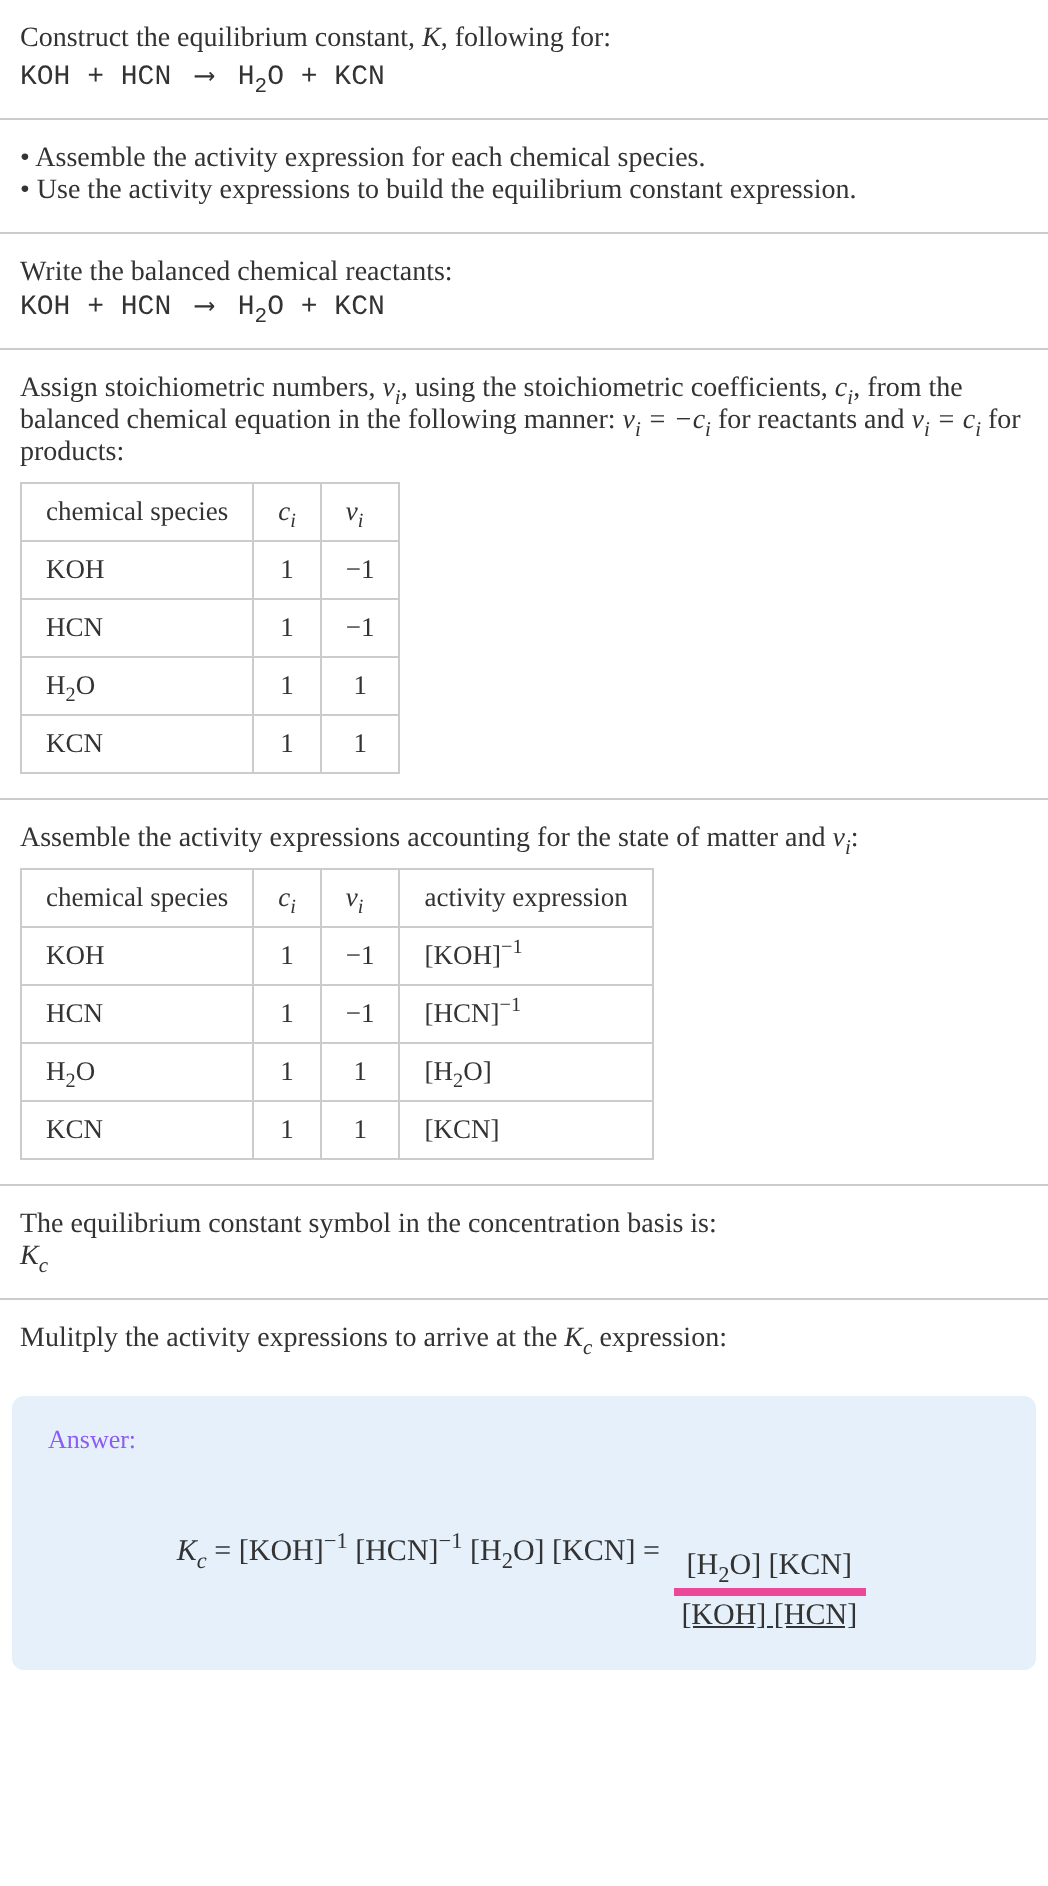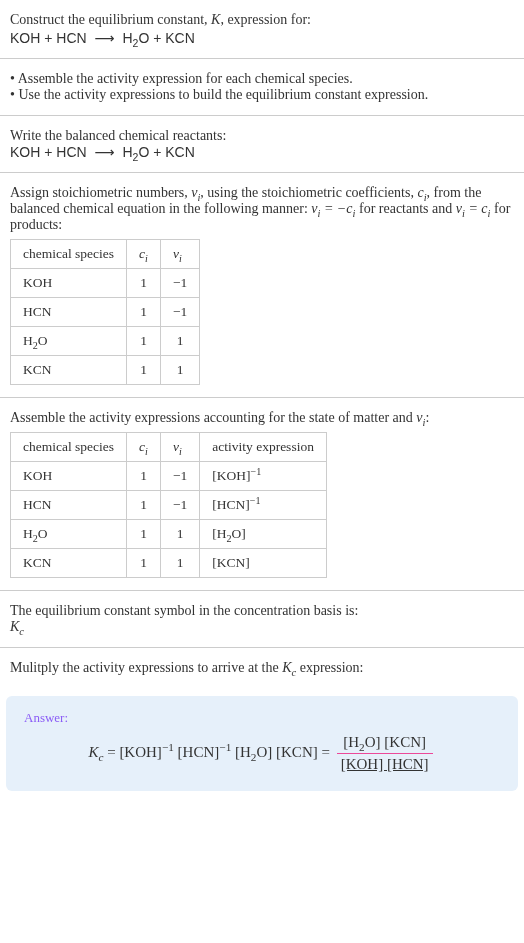--- a/index.html
+++ b/index.html
@@ -15,21 +15,21 @@
     padding: 12px 10px;
     border-bottom: 1px solid #ccc;
   }
   .section:last-child {
     border-bottom: none;
   }
   .question-line1 {
     margin-bottom: 2px;
   }
   .equation {
-    font-family: Liberation Sans, sans-serif;
+    font-family: Liberation Mono, monospace;
   }
   .sub {
     font-size: 0.75em;
     vertical-align: sub;
     line-height: 0;
   }
   .sup {
     font-size: 0.75em;
     vertical-align: super;
     line-height: 0;
@@ -81,38 +81,39 @@
     font-size: 15px;
   }
   .frac {
     display: inline-block;
     vertical-align: middle;
     text-align: center;
     margin: 0 3px;
   }
   .frac .num {
     display: block;
-    border-bottom: 1px solid #ec4899;
+    border-bottom: 4px solid #ec4899;
     padding: 0 4px 2px 4px;
+    margin-top: 39px;
   }
   .frac .den {
     display: block;
     padding: 2px 4px 0 4px;
     text-decoration: underline;
   }
   .nowrap {
     white-space: nowrap;
   }
 </style>
 </head>
 <body>
 
 <div class="section">
   <div class="question-line1">
-    <span>Construct the equilibrium constant, </span><span class="italic">K</span><span>, expression for:</span>
+    <span>Construct the equilibrium constant, </span><span class="italic">K</span><span>, following for:</span>
   </div>
   <div class="equation">
     KOH + HCN <span class="arrow">⟶</span> H<span class="sub">2</span>O + KCN
   </div>
 </div>
 
 <div class="section">
   <div class="plan-item">• Assemble the activity expression for each chemical species.</div>
   <div class="plan-item">• Use the activity expressions to build the equilibrium constant expression.</div>
 </div>

